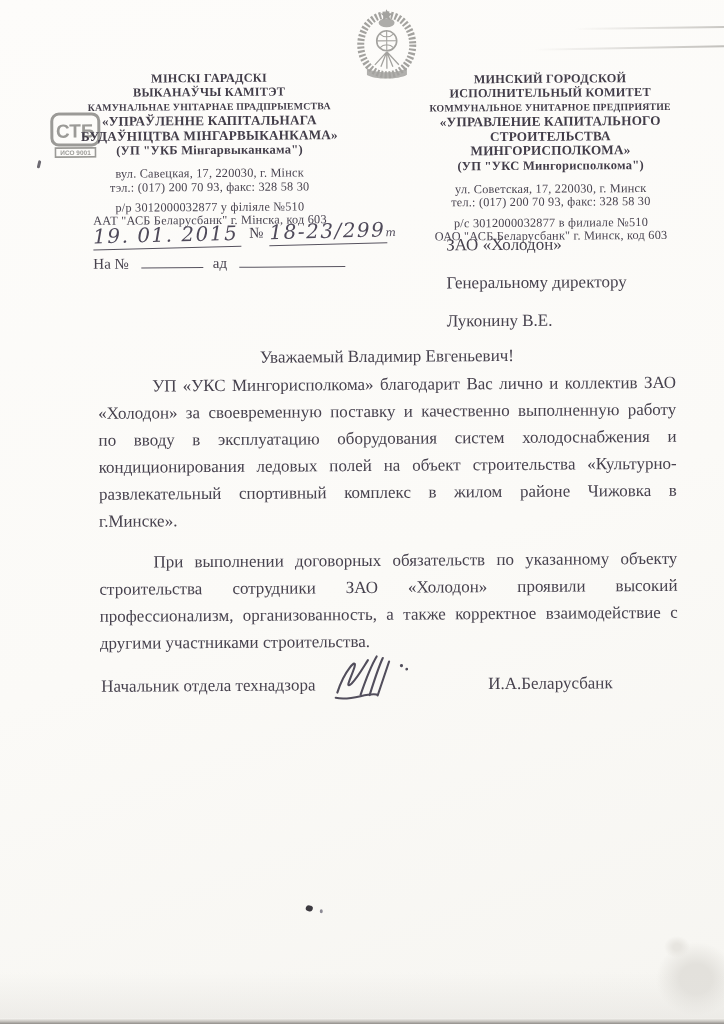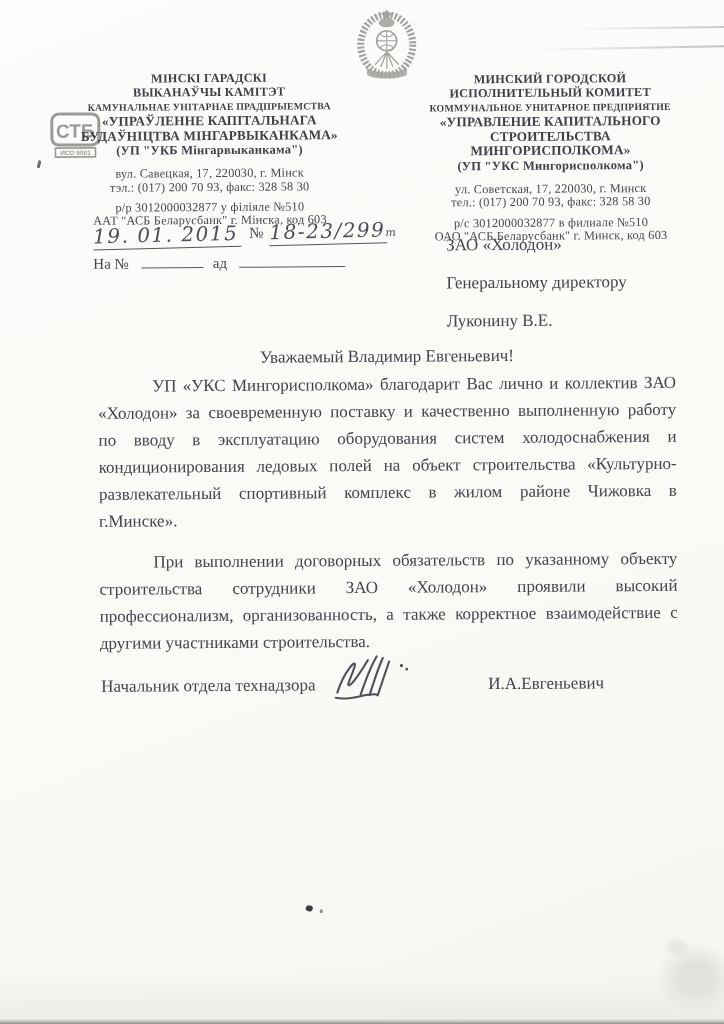--- a/index.html
+++ b/index.html
@@ -173,21 +173,21 @@
       <g fill="none" stroke="#524e5c" stroke-width="2.1" stroke-linecap="round">
         <path d="M7 40 C 16 18, 30 6, 26 16 C 22 26, 14 38, 22 32 C 28 27, 34 18, 40 10"></path>
         <path d="M30 44 C 36 30, 44 14, 49 7"></path>
         <path d="M39 45 C 45 30, 51 16, 55 9"></path>
         <path d="M47 46 C 53 32, 58 20, 61 13"></path>
         <path d="M5 45 C 20 50, 36 42, 46 45"></path>
       </g>
       <circle cx="73" cy="18" r="1.6" fill="#524e5c"></circle>
       <circle cx="78" cy="22" r="1.4" fill="#524e5c"></circle>
     </svg>
-    <div class="sig-name">И.А.Евгеньевич</div>
+    <div class="sig-name">И.А.Беларусбанк</div>
 
     <div class="tick"></div>
     <div class="speck"></div>
     <div class="speck2"></div>
   </div>
 
   <div class="streak1"></div>
   <div class="streak2"></div>
   <div class="stain"></div>
   <div class="stain2"></div>

